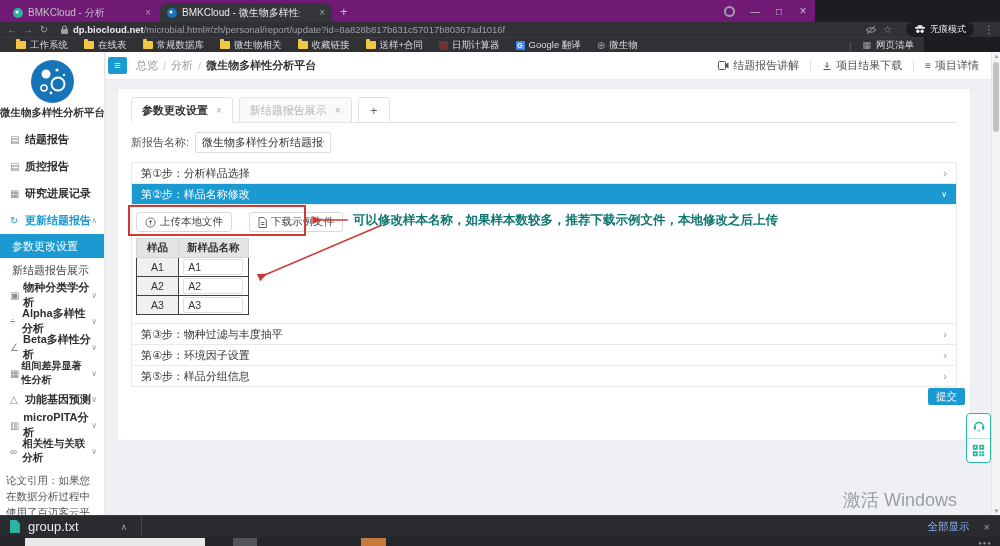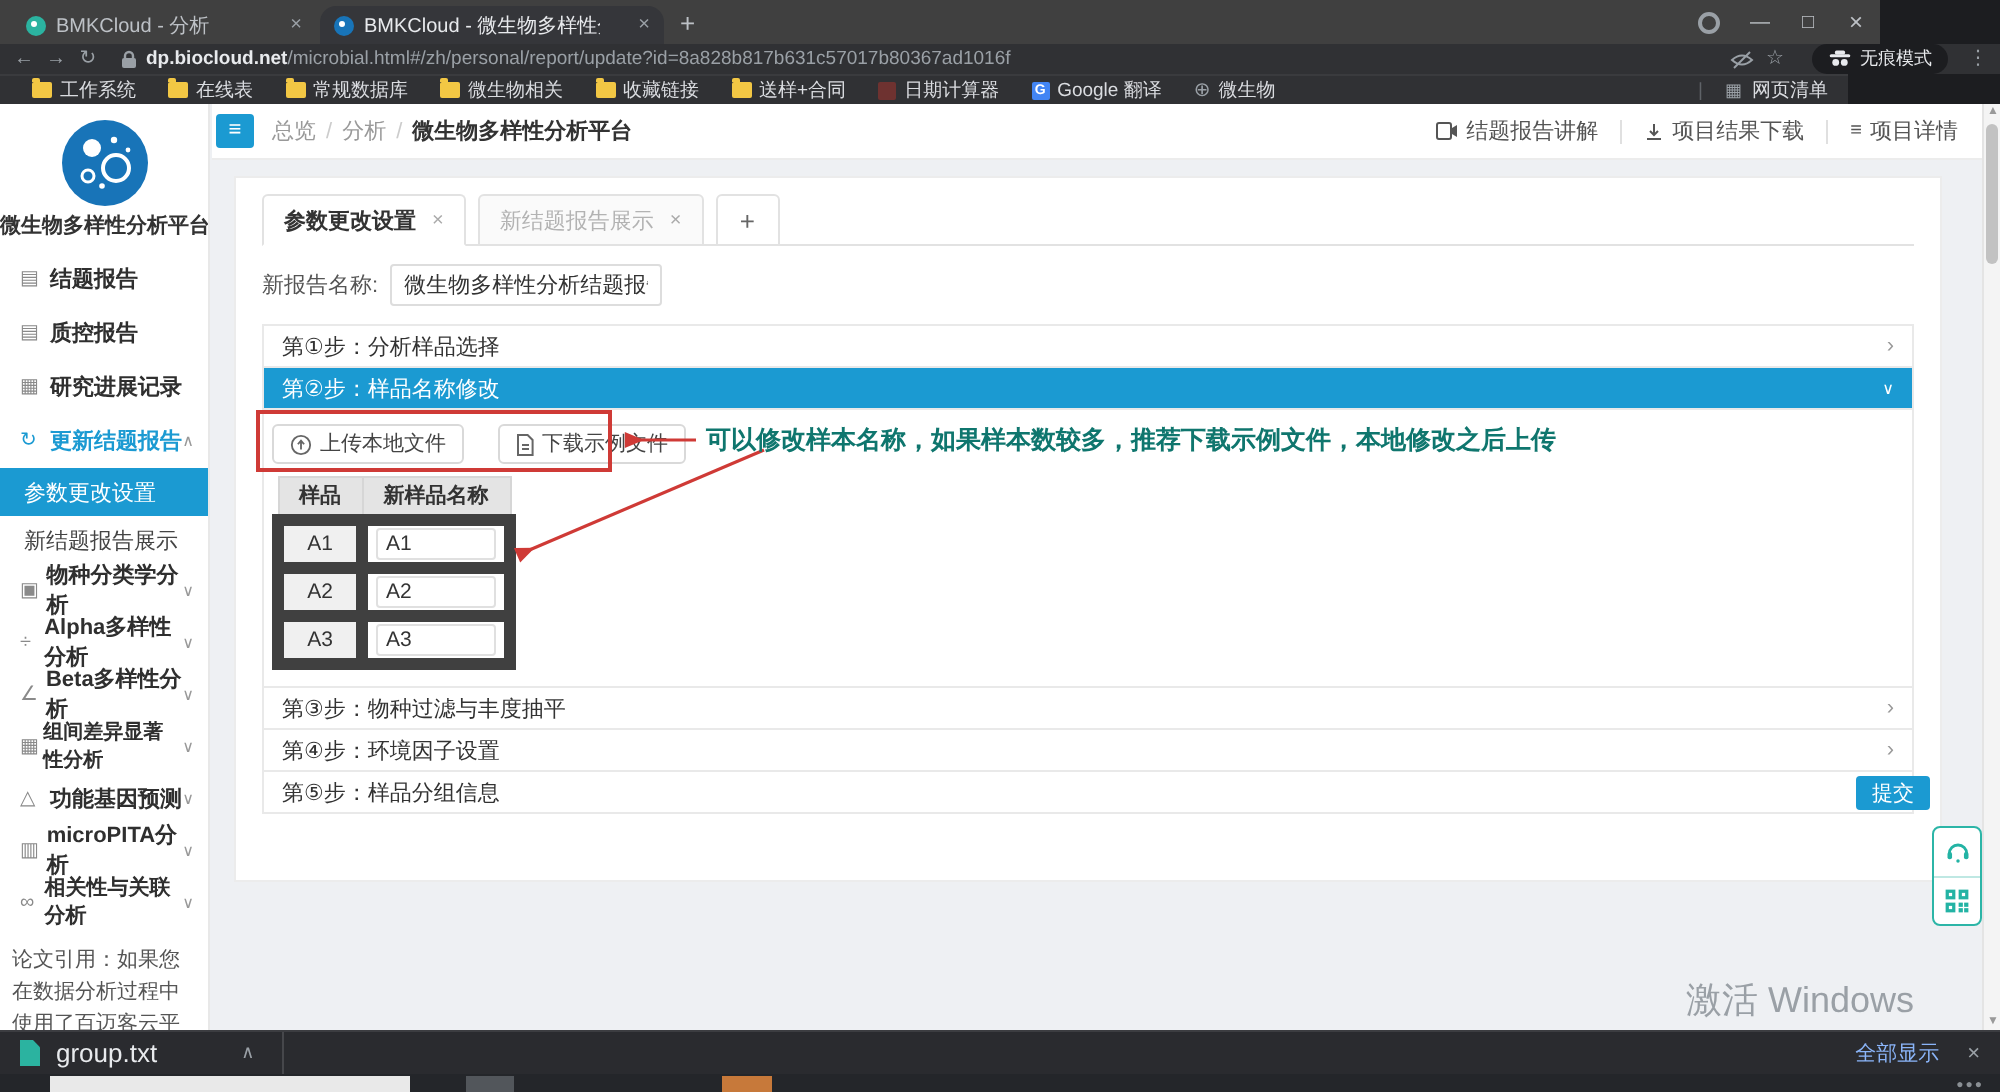--- a/index.html
+++ b/index.html
@@ -1,20 +1,20 @@
 <!DOCTYPE html>
 <html><head>
 <meta charset="utf-8">
 <style>
   * { margin:0; padding:0; box-sizing:border-box; }
   html,body { width:1000px; height:546px; overflow:hidden; }
   body { font-family:"Liberation Sans","DejaVu Sans",sans-serif; position:relative; background:#1c1d20; }
 
   
-  .tab-strip { position:absolute; top:0; left:0; width:940px; height:22px; background:#404040; }
+  .tab-strip { position:absolute; top:0; left:0; width:815px; height:22px; background:#701a75; }
   .btab { position:absolute; top:3px; height:19px; display:flex; align-items:center; font-size:10px; padding:0 7px; border-radius:8px 8px 0 0; }
   .btab .t-title { white-space:nowrap; overflow:hidden; max-width:118px; }
   .btab .t-close { margin-left:auto; padding-left:6px; font-size:10px; color:#9aa0a6; }
   .btab1 { left:6px; width:152px; color:#bdc1c6; }
   .btab2 { left:160px; width:172px; background:#35363a; color:#e8eaed; }
   .new-tab-btn { position:absolute; left:340px; top:4px; color:#bdc1c6; font-size:13px; }
   .tabstrip-right { position:absolute; right:0; top:0; height:22px; display:flex; align-items:center; }
   .ts-ico { width:24px; text-align:center; color:#bdc1c6; font-size:10px; }
   .ts-circle { width:11px; height:11px; border:2px solid #9aa0a6; border-radius:50%; margin:0 8px; }
   .win-close { font-size:12px; }
@@ -85,21 +85,21 @@
   .steps { margin-top:9px; border:1px solid #e9e9e9; border-bottom:none; }
   .step-row { height:21px; display:flex; align-items:center; padding:0 9px; font-size:11px; color:#333; border-bottom:1px solid #e9e9e9; background:#fff; cursor:pointer; }
   .step-row .s-chev { margin-left:auto; color:#999; font-size:11px; }
   .step-row.open { background:#1b9ad2; color:#fff; }
   .step-row.open .s-chev { color:#fff; font-size:8px; }
   .step-body { border-bottom:1px solid #e9e9e9; background:#fff; padding:7px 4px 8px; position:relative; }
   .file-btns { display:flex; gap:17px; }
   .f-btn { height:20px; display:flex; align-items:center; gap:4px; border:1px solid #d9d9d9; border-radius:3px; background:#fff; font-size:10.5px; color:#444; padding:0 8px; cursor:pointer; }
   .s-table { border-collapse:collapse; margin-top:6px; font-size:10.5px; }
   .s-table th { background:#e4e4e4; border:1px solid #d6d6d6; font-weight:bold; color:#333; padding:2px 8px; }
-  .s-table td { border:6px solid #404040; padding:1px 4px; text-align:center; }
+  .s-table td { border:1px solid #404040; padding:1px 4px; text-align:center; }
   .s-table td.c1 { background:#f0f0f0; width:42px; color:#333; }
   .cell-input { width:60px; height:16px; border:1px solid #e0e0e0; border-radius:2px; font-size:10.5px; padding:0 4px; color:#333; font-family:inherit; }
 
   
   .anno-rect { position:absolute; left:10px; top:116px; width:178px; height:31px; border:2px solid #cf3a36; pointer-events:none; z-index:5; }
   .anno-text { position:absolute; left:235px; top:123px; font-size:12.5px; font-weight:bold; color:#0f766e; pointer-events:none; z-index:5; white-space:nowrap; }
   .anno-svg { position:absolute; left:0; top:0; width:100%; height:100%; pointer-events:none; z-index:4; }
 
   .submit-btn { position:absolute; right:5px; top:299px; height:17px; background:#1b9ad2; color:#fff; font-size:10.5px; border:none; border-radius:2px; padding:0 8px; cursor:pointer; font-family:inherit; }
 

